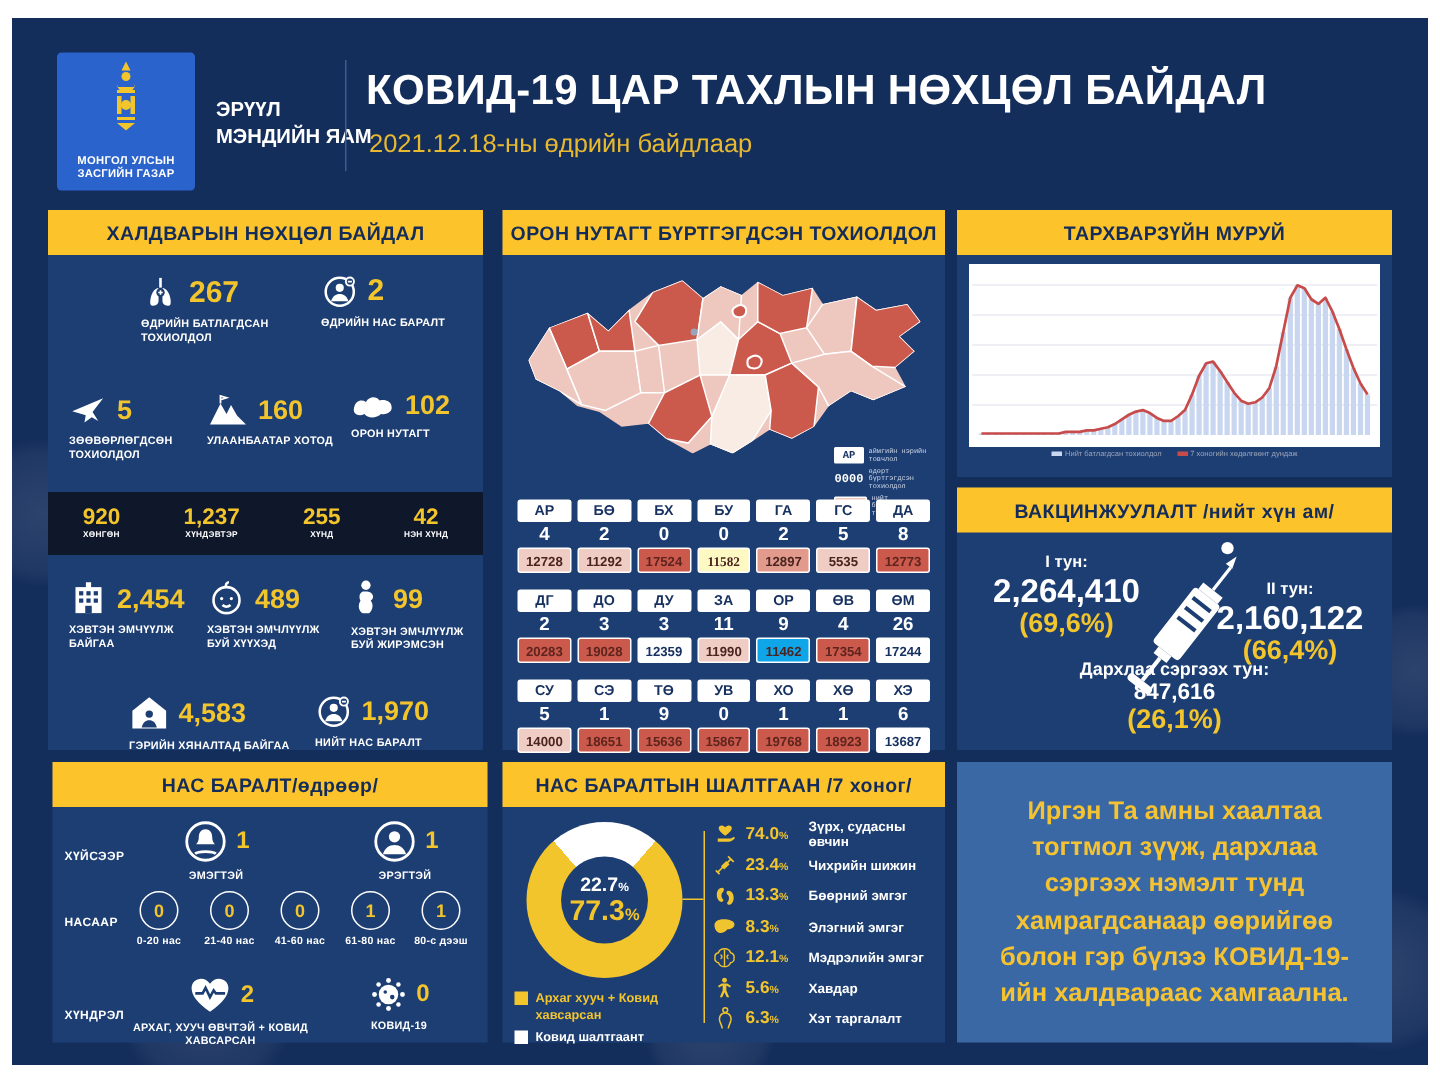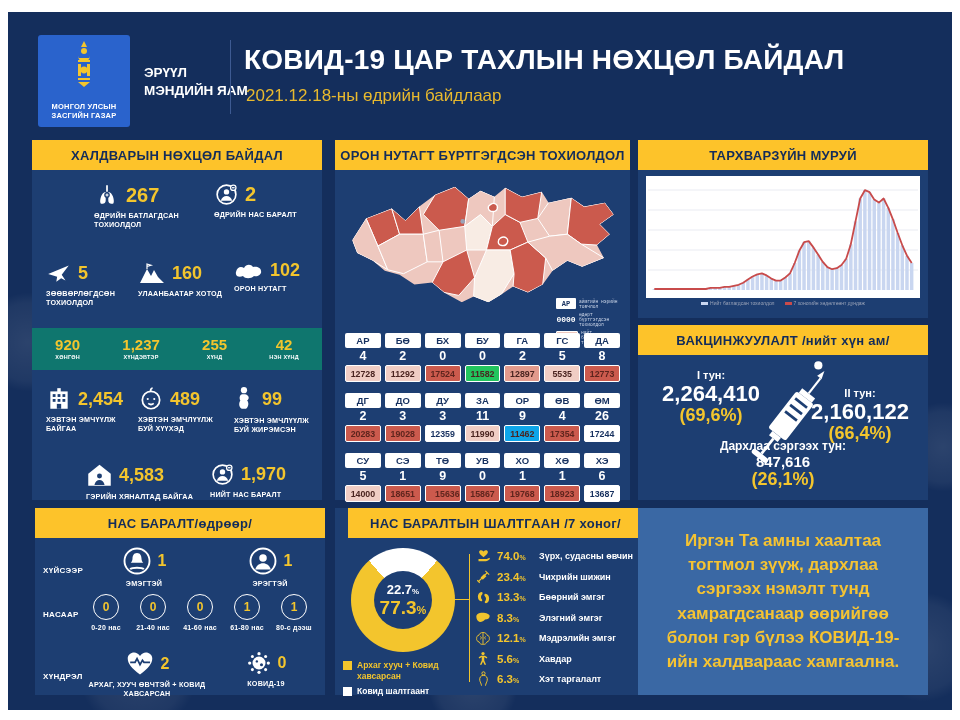--- a/index.html
+++ b/index.html
@@ -18,21 +18,21 @@
   .panel{position:absolute;background:#1d3e72;}
   .phead{height:30px;background:#fdc32a;color:#132c5a;font-weight:bold;font-size:13px;display:flex;align-items:center;justify-content:center;letter-spacing:.3px;}
   .pbody{position:absolute;left:0;right:0;bottom:0;top:30px;}
   
   .stat{position:absolute;}
   .sh{display:flex;align-items:center;gap:6px;}
   .sv{color:#f3c52d;font-weight:bold;}
   .slb{color:#fff;font-weight:bold;font-size:7.2px;line-height:1.3;margin-top:3px;letter-spacing:.2px;}
   .ic{display:inline-flex;color:#fff;}
   .ic svg{display:block;}
-  .sev{position:absolute;left:0;right:0;height:42px;background:#0f766e;display:flex;align-items:center;justify-content:space-around;padding:0 2px;}
+  .sev{position:absolute;left:0;right:0;height:42px;background:#0f172a;display:flex;align-items:center;justify-content:space-around;padding:0 2px;}
   .sev .si{text-align:center;}
   .sev .sv{font-size:15px;}
   .sev .slb{font-size:5.5px;margin-top:1px;}
   
   .rgroup{display:grid;grid-template-columns:repeat(7,1fr);gap:4px;padding:0 10px;margin-bottom:11px;}
   .rcode{background:#fff;color:#16305f;font-weight:bold;font-size:9.5px;text-align:center;border-radius:2px;padding:2px 0;}
   .rnum{color:#fff;font-weight:bold;font-size:12.5px;text-align:center;padding:1px 0 2px;}
   .rval{font-weight:bold;font-size:8.8px;text-align:center;border:1px solid #fff;border-radius:2px;padding:2.5px 0;color:#4a2420;}
   
   .maplegend{position:absolute;right:8px;top:128px;width:66px;font-size:4.6px;color:#cfd8ea;font-family:Liberation Mono, monospace;}
@@ -336,21 +336,21 @@
                 <div class="rval" style="background: rgb(240, 205, 196);">11292</div>
               </div>
               <div>
                 <div class="rcode">БХ</div>
                 <div class="rnum">0</div>
                 <div class="rval" style="background: rgb(203, 90, 77); color: rgb(94, 36, 29);">17524</div>
               </div>
               <div>
                 <div class="rcode">БУ</div>
                 <div class="rnum">0</div>
-                <div class="rval" style="background: #22c55e;">11582</div>
+                <div class="rval" style="background: #fef9c3; font-family: Liberation Serif, serif;">11582</div>
               </div>
               <div>
                 <div class="rcode">ГА</div>
                 <div class="rnum">2</div>
                 <div class="rval" style="background: rgb(226, 154, 140);">12897</div>
               </div>
               <div>
                 <div class="rcode">ГС</div>
                 <div class="rnum">5</div>
                 <div class="rval" style="background: rgb(240, 205, 196);">5535</div>
@@ -405,21 +405,21 @@
                 <div class="rval" style="background: rgb(240, 205, 196);">14000</div>
               </div>
               <div>
                 <div class="rcode">СЭ</div>
                 <div class="rnum">1</div>
                 <div class="rval" style="background: rgb(203, 90, 77); color: rgb(94, 36, 29);">18651</div>
               </div>
               <div>
                 <div class="rcode">ТӨ</div>
                 <div class="rnum">9</div>
-                <div class="rval" style="background: rgb(203, 90, 77); color: rgb(94, 36, 29); text-align: right;">15636</div>
+                <div class="rval" style="background: rgb(203, 90, 77); color: rgb(94, 36, 29);">15636</div>
               </div>
               <div>
                 <div class="rcode">УВ</div>
                 <div class="rnum">0</div>
                 <div class="rval" style="background: rgb(203, 90, 77); color: rgb(94, 36, 29);">15867</div>
               </div>
               <div>
                 <div class="rcode">ХО</div>
                 <div class="rnum">1</div>
                 <div class="rval" style="background: rgb(203, 90, 77); color: rgb(94, 36, 29);">19768</div>
@@ -640,21 +640,21 @@
                   </g>
                 </svg>
               </span>
               <span class="sv">0</span>
             </div>
         <div class="slb">КОВИД-19</div>
       </div>
     </div>
   </div>
 
-  <div class="panel" style="left:327px;top:496px;width:295px;height:187px;padding-left:13px;">
+  <div class="panel" style="left:327px;top:496px;width:295px;height:187px;">
     <div class="phead">НАС БАРАЛТЫН ШАЛТГААН /7 хоног/</div>
     <div class="pbody">
       <div class="donut" id="donut" style="background: conic-gradient(from -40.86deg, rgb(255, 255, 255) 0deg, rgb(255, 255, 255) 22.7%, rgb(243, 197, 45) 22.7%, rgb(243, 197, 45) 100%);">
         <div class="dhole">
           <div class="dw"><span>22.7</span><small style="font-size:8px;">%</small></div>
           <div class="dy"><span>77.3</span><small style="font-size:11px;">%</small></div>
         </div>
       </div>
       <div class="bracket" style="left:120px;top:61px;width:14px;height:1px;"></div>
       <div class="bracket" style="left:134px;top:16px;width:1px;height:128px;"></div>

